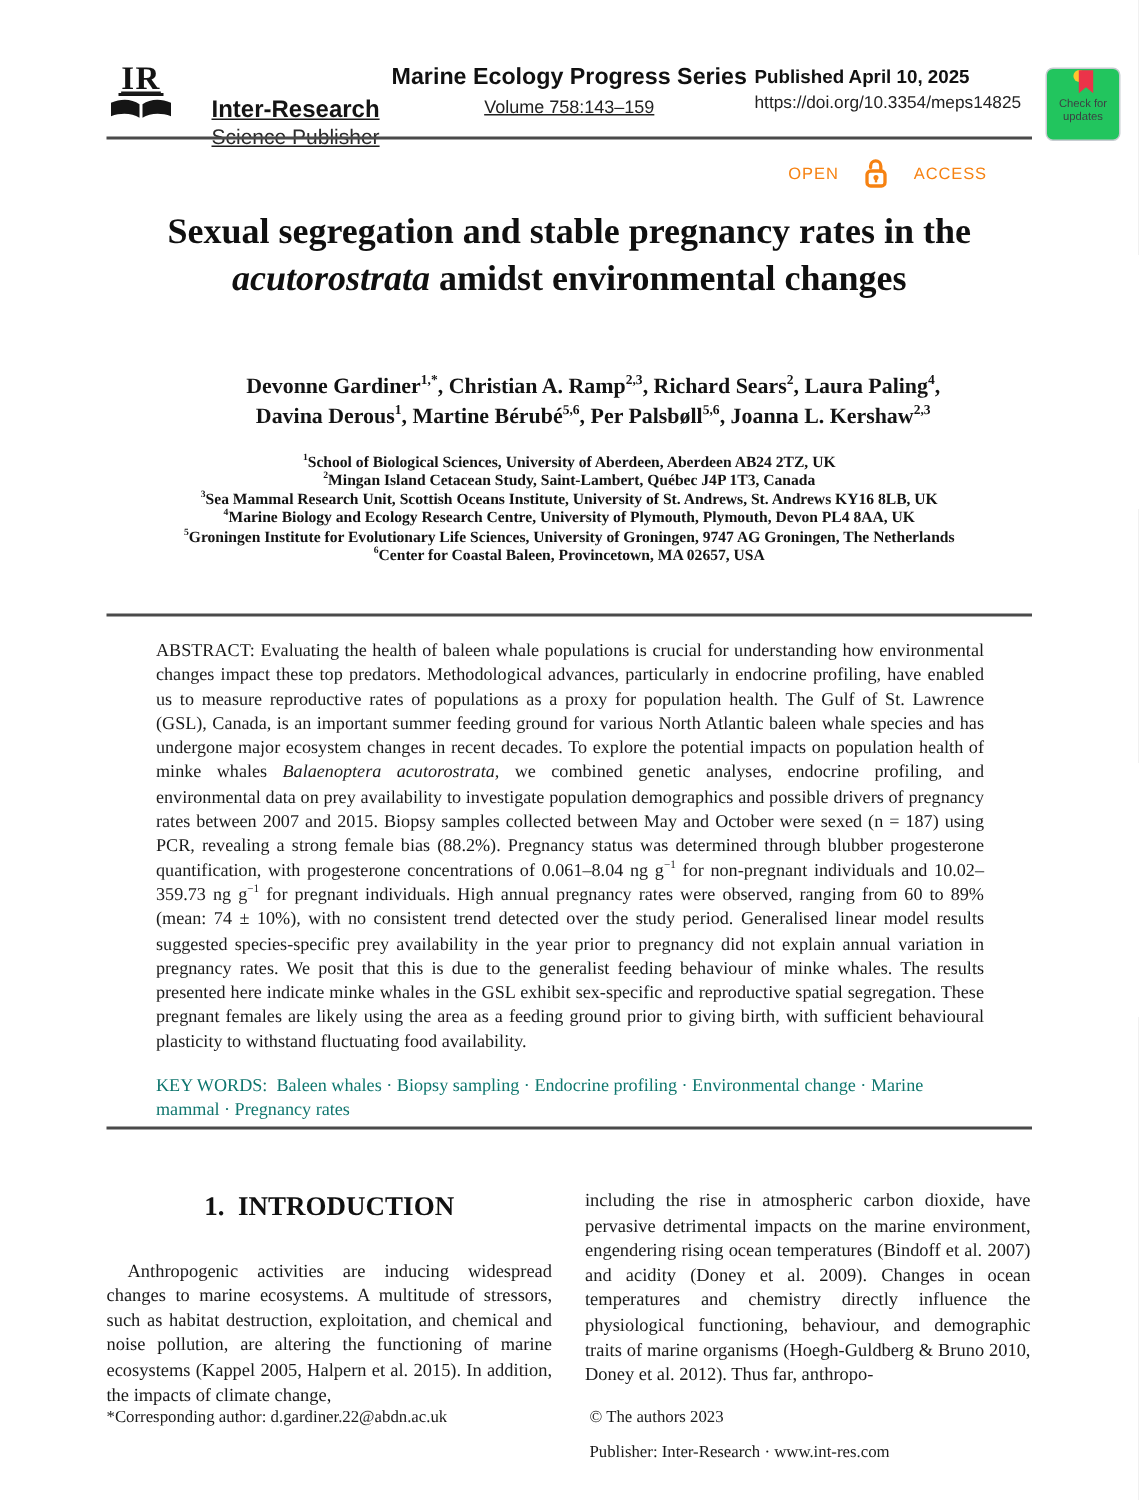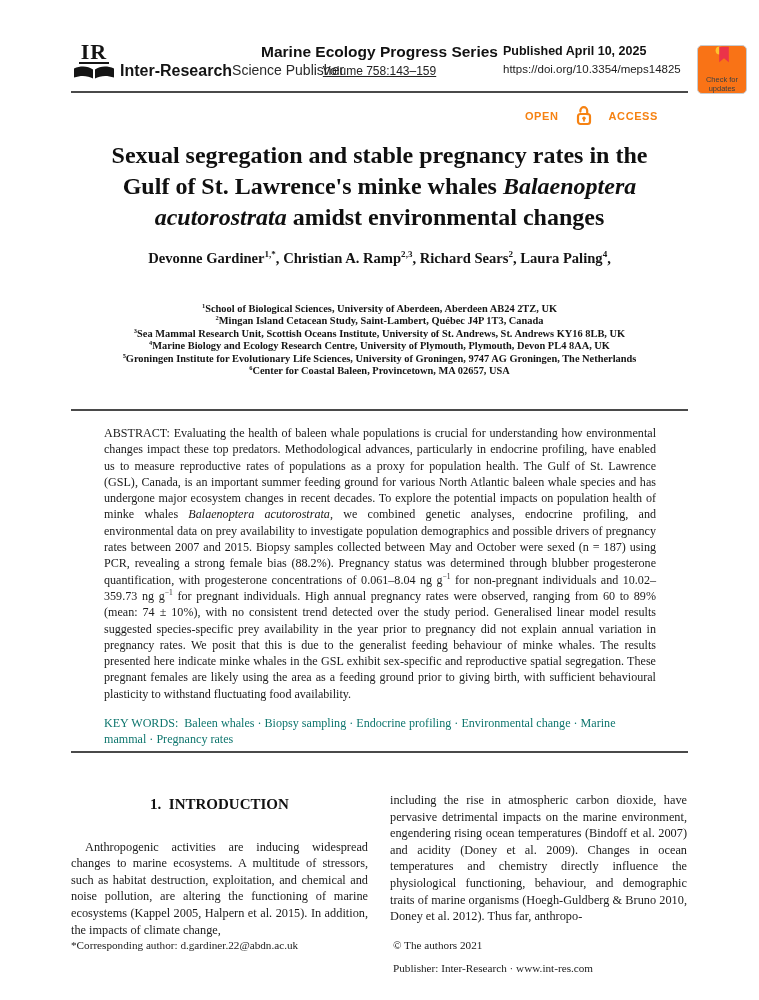--- a/index.html
+++ b/index.html
@@ -8,77 +8,77 @@
   .page {
     position: relative;
     width: 759px; height: 1000px;
     margin: 0 auto;
     background: #ffffff;
     color: #1c1c1c;
     overflow: hidden;
   }
   
   .header { position: absolute; top: 38px; left: 71px; width: 617px; height: 54px; }
-  .logo-group { position: absolute; left: 2px; top: 3px; display: flex; align-items: flex-end; gap: 5px; }
+  .logo-group { position: absolute; left: 2px; top: 3px; display: flex; align-items: flex-start; gap: 26px; text-decoration: underline; }
   .ir-block { display: flex; flex-direction: column; align-items: center; }
   .ir-mono {
     font-family: "Liberation Serif", serif; font-weight: 700;
     font-size: 22px; line-height: 21px; letter-spacing: 1px;
     border-bottom: 2px solid #141414; padding: 0 2px 0 2px; color: #141414;
   }
   .book-icon { margin-top: 1px; display: block; }
-  .pub-text { display: flex; flex-direction: row; }
+  .pub-text { display: flex; flex-direction: column; margin-top: 24px; }
   .pub-name { font-family: "Liberation Sans", sans-serif; font-weight: 700; font-size: 16px; line-height: 18px; color: #141414; }
   .pub-sub  { font-family: "Liberation Sans", sans-serif; font-size: 14px; line-height: 16px; color: #2a2a2a; }
   .journal-block { position: absolute; left: 140px; right: 140px; top: 5px; text-align: center; }
   .journal-name { font-family: "Liberation Sans", sans-serif; font-weight: 700; font-size: 15.5px; line-height: 18px; color: #111; }
   .journal-vol { font-family: "Liberation Sans", sans-serif; font-size: 12px; line-height: 15px; margin-top: 3px; color: #222; text-decoration: underline; }
   .pub-info { position: absolute; left: 432px; top: 6px; font-family: "Liberation Sans", sans-serif; }
   .pub-date { font-weight: 700; font-size: 12.5px; line-height: 15px; color: #111; }
   .doi { font-size: 11.5px; line-height: 14px; margin-top: 3px; color: #222; cursor: pointer; }
   .check-badge {
     position: absolute; right: 12px; top: 45px; width: 50px; height: 49px;
-    border: 1px solid #c7ccd1; border-radius: 5px; background: #f97316;
-    display: flex; flex-direction: column; align-items: center; justify-content: space-between;
+    border: 1px solid #c7ccd1; border-radius: 5px; background: #22c55e;
+    display: flex; flex-direction: column; align-items: center; justify-content: flex-start;
     gap: 2px; cursor: pointer;
   }
   .check-badge-text { font-family: "Liberation Sans", sans-serif; font-size: 7.5px; line-height: 8.5px; color: #3c4043; text-align: center; }
   .rule { position: absolute; left: 71px; width: 617px; height: 2px; background: #4a4a4a; }
   .rule-1 { top: 91px; }
   .rule-2 { top: 409px; }
   .rule-3 { top: 751px; }
   
   .open-access {
     position: absolute; top: 105px; right: 101px;
     display: flex; align-items: center; gap: 17px;
-    font-family: "Liberation Sans", sans-serif; font-weight: 700;
+    font-family: "Liberation Sans", sans-serif; font-weight: 400;
     font-size: 11px; letter-spacing: 0.6px; color: #F68212;
   }
   
   .title {
     position: absolute; top: 140px; left: 36px; width: 687px;
     text-align: center; font-weight: 700; font-size: 24px; line-height: 31px; color: #101010;
   }
   .authors {
-    position: absolute; top: 248px; left: 60px; width: 639px;
+    position: absolute; top: 248px; left: 76px; width: 639px;
     text-align: center; font-weight: 700; font-size: 14.6px; line-height: 20px; color: #141414;
   }
   .affiliations {
     position: absolute; top: 303px; left: 45px; width: 669px;
     text-align: center; font-weight: 700; font-size: 10.4px; line-height: 12.4px; color: #141414;
   }
   sup { font-size: 0.62em; vertical-align: super; line-height: 0; }
   
   .abstract-block { position: absolute; top: 425px; left: 104px; width: 552px; }
   .abstract { font-size: 12.1px; line-height: 16.3px; text-align: justify; color: #1a1a1a; }
   .keywords { margin-top: 13px; font-size: 12.1px; line-height: 16.3px; color: #0f766e; }
   
   .columns { position: absolute; top: 792px; left: 71px; width: 617px; display: flex; gap: 22px; }
   .col { width: 297px; font-size: 12.3px; line-height: 16.6px; text-align: justify; color: #1a1a1a; }
-  .intro-heading { text-align: center; font-weight: 700; font-size: 15px; margin: 4px 0 26px 0; color: #111; }
+  .intro-heading { text-align: center; font-weight: 700; font-size: 18px; margin: 4px 0 26px 0; color: #111; }
   .col-left p { text-indent: 14px; }
   
   .footnote { position: absolute; top: 939px; left: 71px; font-size: 11.2px; color: #1a1a1a; }
   .footnote .email { cursor: pointer; }
   .copyright { position: absolute; top: 939px; left: 393px; font-size: 11.2px; color: #1a1a1a; }
   .publisher-line { position: absolute; top: 962px; left: 393px; font-size: 11.2px; color: #1a1a1a; }
 </style>
 </head>
 <body>
 
@@ -127,26 +127,26 @@
       <path d="M11.2 9.2 V5.6 a3.4 3.4 0 0 0 -6.8 0 v1.0" fill="none" stroke="#F68212" stroke-width="2.2" stroke-linecap="round"></path>
       <rect x="2" y="9" width="12" height="10" rx="2.4" fill="none" stroke="#F68212" stroke-width="2.2"></rect>
       <circle cx="8" cy="13.3" r="1.7" fill="#F68212"></circle>
       <rect x="7.2" y="13.8" width="1.6" height="2.8" fill="#F68212"></rect>
     </svg>
     <span>ACCESS</span>
   </div>
 
   <div class="title">
     <div><span>Sexual segregation and stable pregnancy rates in the</span></div>
-    <div><span>Gulf of St. Lawrence's minke whales </span><i>Balaenoptera</i></div>
     <div><i>acutorostrata</i><span> amidst environmental changes</span></div>
   </div>
 
   <div class="authors">
     <div><span>Devonne Gardiner</span><sup>1,*</sup><span>, Christian A. Ramp</span><sup>2,3</sup><span>, Richard Sears</span><sup>2</sup><span>, Laura Paling</span><sup>4</sup><span>,</span></div>
+    <div><span>Davina Derous</span><sup>1</sup><span>, Martine Bérubé</span><sup>5,6</sup><span>, Per Palsbøll</span><sup>5,6</sup><span>, Joanna L. Kershaw</span><sup>2,3</sup></div>
   </div>
 
   <div class="affiliations">
     <div><sup>1</sup><span>School of Biological Sciences, University of Aberdeen, Aberdeen AB24 2TZ, UK</span></div>
     <div><sup>2</sup><span>Mingan Island Cetacean Study, Saint-Lambert, Québec J4P 1T3, Canada</span></div>
     <div><sup>3</sup><span>Sea Mammal Research Unit, Scottish Oceans Institute, University of St. Andrews, St. Andrews KY16 8LB, UK</span></div>
     <div><sup>4</sup><span>Marine Biology and Ecology Research Centre, University of Plymouth, Plymouth, Devon PL4 8AA, UK</span></div>
     <div><sup>5</sup><span>Groningen Institute for Evolutionary Life Sciences, University of Groningen, 9747 AG Groningen, The Netherlands</span></div>
     <div><sup>6</sup><span>Center for Coastal Baleen, Provincetown, MA 02657, USA</span></div>
   </div>
@@ -164,16 +164,16 @@
     <div class="col col-left">
       <div class="intro-heading">1. INTRODUCTION</div>
       <p>Anthropogenic activities are inducing widespread changes to marine ecosystems. A multitude of stressors, such as habitat destruction, exploitation, and chemical and noise pollution, are altering the functioning of marine ecosystems (Kappel 2005, Halpern et al. 2015). In addition, the impacts of climate change,</p>
     </div>
     <div class="col col-right">
       <p>including the rise in atmospheric carbon dioxide, have pervasive detrimental impacts on the marine environment, engendering rising ocean temperatures (Bindoff et al. 2007) and acidity (Doney et al. 2009). Changes in ocean temperatures and chemistry directly influence the physiological functioning, behaviour, and demographic traits of marine organisms (Hoegh-Guldberg &amp; Bruno 2010, Doney et al. 2012). Thus far, anthropo-</p>
     </div>
   </div>
 
   <div class="footnote"><span>*Corresponding author: </span><span class="email">d.gardiner.22@abdn.ac.uk</span></div>
-  <div class="copyright">© The authors 2021</div>
+  <div class="copyright">© The authors 2023</div>
   <div class="publisher-line">Publisher: Inter-Research · www.int-res.com</div>
 
 </div>
 
 </body></html>

